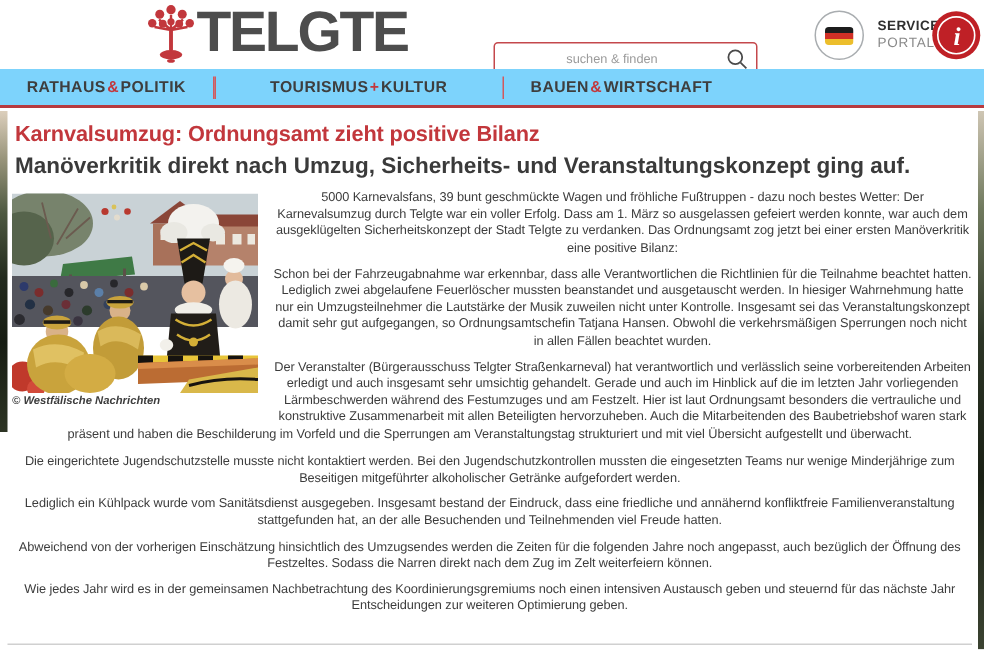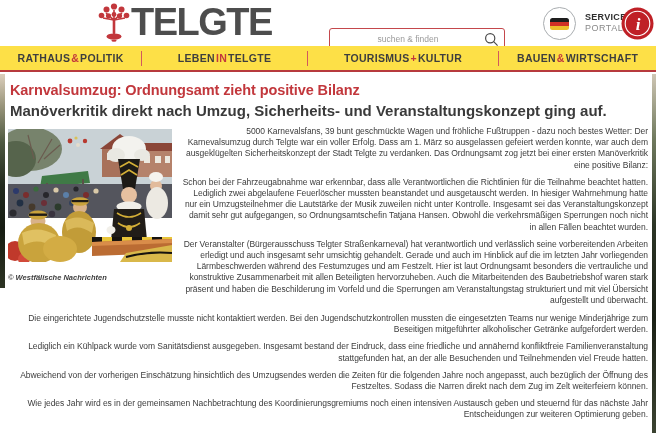--- a/index.html
+++ b/index.html
@@ -28,42 +28,42 @@
               justify-content: center; cursor: pointer; }
   .flag { width: 19px; height: 12px; border-radius: 2.5px; overflow: hidden; display: flex; flex-direction: column; }
   .flag div { flex: 1; }
   .flag .f1 { background: #1d1d1d; } .flag .f2 { background: #d03026; } .flag .f3 { background: #ecbe2c; }
   .service { position: absolute; left: 585px; top: 12px; line-height: 10.5px; cursor: pointer; }
   .service .s1 { font-size: 9px; font-weight: 800; color: #2f2f2f; letter-spacing: .3px; }
   .service .s2 { font-size: 9px; color: #8a8a8a; letter-spacing: .5px; }
   .info-btn { position: absolute; left: 621px; top: 7px; width: 33px; height: 33px; cursor: pointer; }
 
   
-  .main-nav { position: absolute; top: 46px; left: 0; width: 656px; height: 26px; background: #fde047;
+  .main-nav { position: absolute; top: 46px; left: 0; width: 656px; height: 26px; background: #7dd3fc;
               border-bottom: 2px solid #b73a3e; display: flex; align-items: center; }
   .nav-item { text-align: center; font-size: 10.5px; font-weight: 700; color: #3e3e3e;
               letter-spacing: .3px; cursor: pointer; white-space: nowrap; }
   .nav-item .acc { color: #c2373c; margin: 0 1px; }
   .nav-div { width: 1px; height: 15px; background: #d2595d; }
   .w1 { width: 21.6%; } .w2 { width: 25.2%; } .w3 { width: 29.1%; } .w4 { width: 24.0%; }
 
   
   .article { position: absolute; top: 74px; left: 0; width: 656px; height: 359px; overflow: hidden;
              padding: 5px 8px 0 5px; background: #fff; }
   .edge-left { position: absolute; left: 0; top: 0; width: 5px; height: 214px;
                background: linear-gradient(#dccfbc, #98947a 15%, #4d5840 32%, #232b1e 52%, #161c12 72%, #2d3424); }
   .edge-right { position: absolute; right: 0; top: 0; width: 4px; height: 359px;
                background: linear-gradient(#cfc6b4, #707a5e 18%, #2c3526 42%, #1a2015 68%, #3b4331); }
   h1.headline { margin: 3px 0 4px 5px; font-size: 14.5px; font-weight: 700; color: #c2373c; letter-spacing: -.1px; }
   p.subhead { margin: 4px 0 7px 5px; font-size: 15px; font-weight: 700; color: #3a3a3a; }
   .photo-fig { float: left; width: 164px; margin: 3px 10px 4px 3px; }
   .photo-fig svg { display: block; width: 164px; height: 133px; }
-  .photo-caption { margin-top: 11px; font-size: 7.5px; font-style: italic; font-weight: 700; color: #3d3d3d; }
+  .photo-caption { margin-top: 0; font-size: 7.5px; font-style: italic; font-weight: 700; color: #3d3d3d; }
   p.body { font-size: 8.5px; line-height: 11.2px; letter-spacing: -.05px; margin: 0 0 6px 0;
-           color: #3c3c3c; text-align: right; hyphens: auto; }
+           color: #3c3c3c; text-align: center; hyphens: auto; }
   .bottom-block { clear: left; padding-top: 1px; }
   .meta-row { margin-top: 20px; border-top: 1px solid #d0d0d0; padding-top: 5px;
               font-size: 9px; color: #9a9a9a; }
 </style>
 </head>
 <body>
 
 <header class="site-header">
   <div class="logo">
     <div class="logo-line2"><span>KLEIN</span><b>STADT</b></div>
@@ -116,21 +116,20 @@
       <circle cx="16.5" cy="16.5" r="16" fill="#bf2026"></circle>
       <circle cx="16.5" cy="16.5" r="12.3" fill="none" stroke="#ffffff" stroke-width="1.1"></circle>
       <text x="17" y="23" text-anchor="middle" font-family="Liberation Serif, serif" font-style="italic" font-weight="bold" font-size="17" fill="#ffffff">i</text>
     </svg>
   </div>
 </header>
 
 <nav class="main-nav">
   <div class="nav-item w1"><span>RATHAUS</span><span class="acc">&amp;</span><span>POLITIK</span></div>
   <div class="nav-div"></div>
-  <div class="nav-item w2"><span>LEBEN</span><span class="acc">IN</span><span>TELGTE</span></div>
   <div class="nav-div"></div>
   <div class="nav-item w3"><span>TOURISMUS</span><span class="acc">+</span><span>KULTUR</span></div>
   <div class="nav-div"></div>
   <div class="nav-item w4"><span>BAUEN</span><span class="acc">&amp;</span><span>WIRTSCHAFT</span></div>
 </nav>
 
 <main class="article">
   <div class="edge-left"></div>
   <div class="edge-right"></div>
 

